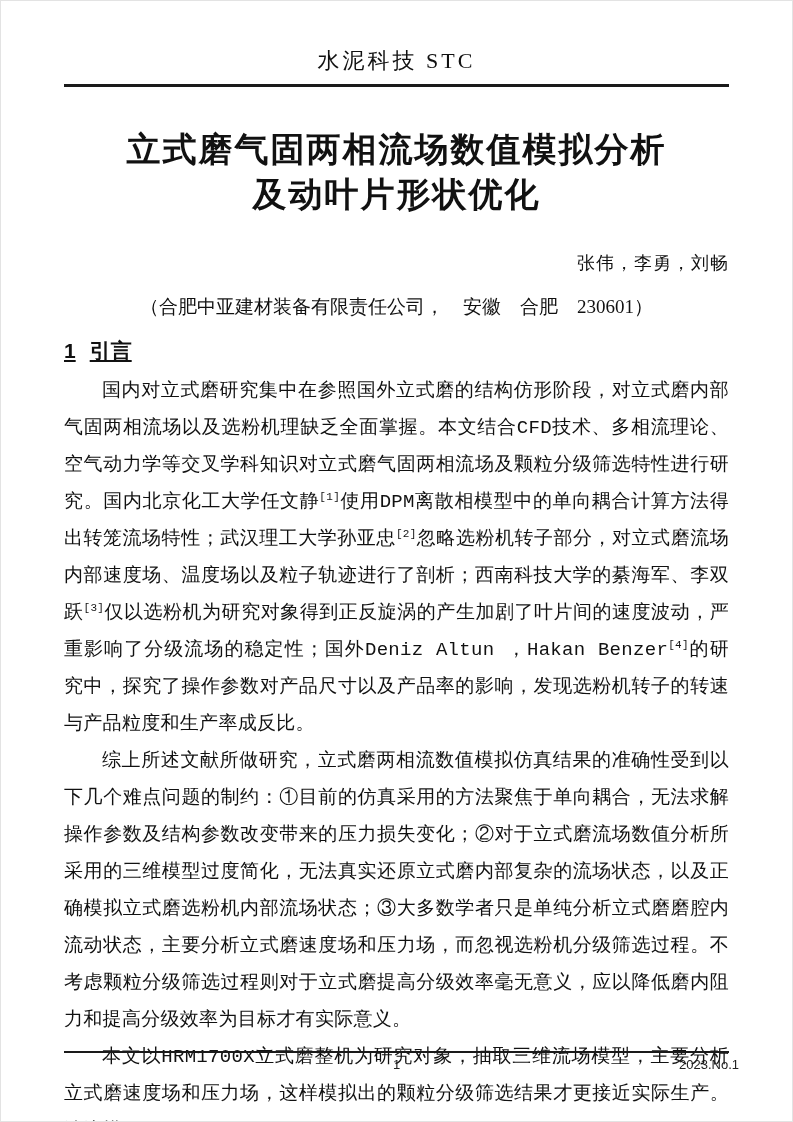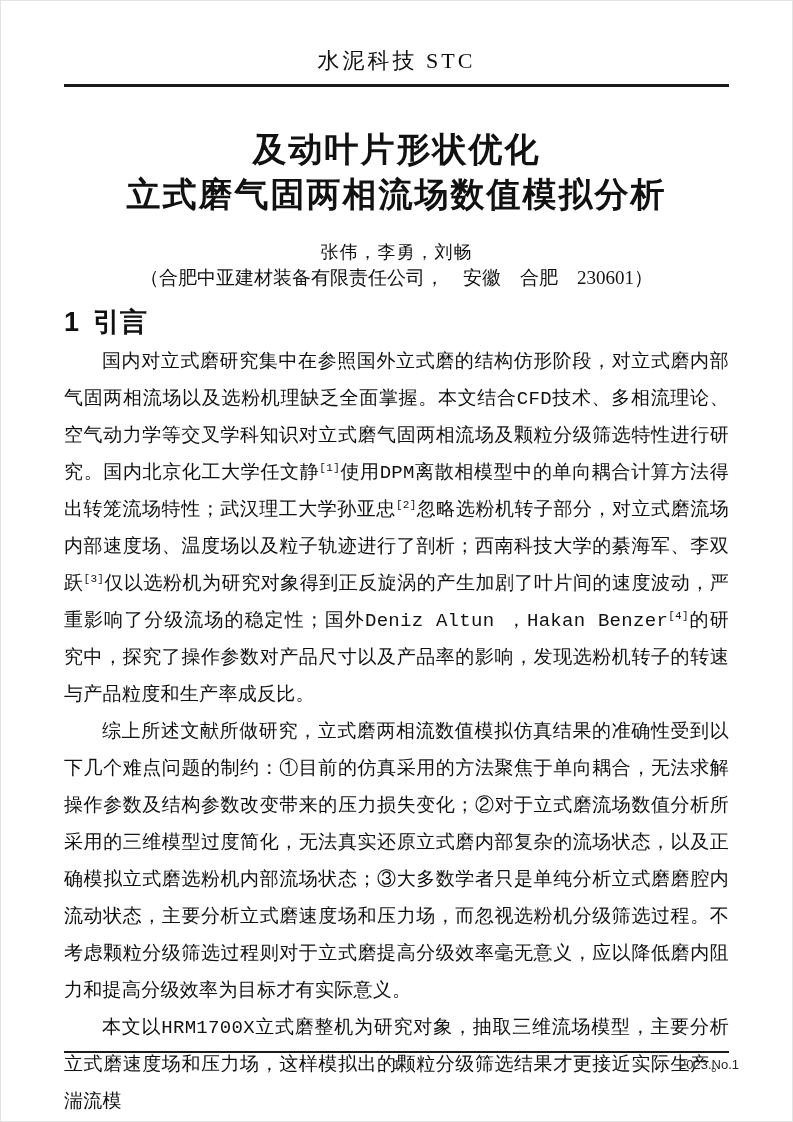--- a/index.html
+++ b/index.html
@@ -37,39 +37,40 @@
   .article-title {
     margin-top: 40px;
     text-align: center;
     font-family: "Liberation Sans", "DejaVu Sans", sans-serif;
     font-weight: 700;
     font-size: 34px;
     line-height: 45px;
     letter-spacing: 2px;
   }
   .authors {
-    margin-top: 24px;
-    text-align: center;
+    margin-top: 35px;
+    text-align: right;
     font-size: 18px;
     line-height: 22px;
     letter-spacing: 1px;
   }
   .affiliation {
-    margin-top: 3px;
+    margin-top: 21px;
     text-align: center;
     font-size: 19px;
     line-height: 24px;
   }
   
   .section-heading {
     margin-top: 19px;
     font-family: "Liberation Sans", "DejaVu Sans", sans-serif;
     font-weight: 700;
-    font-size: 27px;
+    font-size: 21px;
     line-height: 26px;
+    text-decoration: underline;
   }
   .section-heading .sec-num { margin-right: 14px; }
   
   .body-text {
     margin-top: 9px;
     font-family: Liberation Mono, monospace;
   }
   .body-para {
     margin: 0;
     font-size: 19px;
@@ -115,22 +116,22 @@
 </head>
 <body>
 
 <div class="page">
 
   <div class="journal-header">水泥科技 STC</div>
 
   <div class="header-rule"></div>
 
   <h1 class="article-title" style="margin:40px 0 0 0;">
+    <span style="display:block;">立式磨气固两相流场数值模拟分析</span>
     <span style="display:block;">及动叶片形状优化</span>
-    <span style="display:block;">立式磨气固两相流场数值模拟分析</span>
   </h1>
 
   <div class="authors">张伟，李勇，刘畅</div>
 
   <div class="affiliation">（合肥中亚建材装备有限责任公司，　安徽　合肥　230601）</div>
 
   <div class="section-heading">
     <span class="sec-num">1</span><span>引言</span>
   </div>
 

